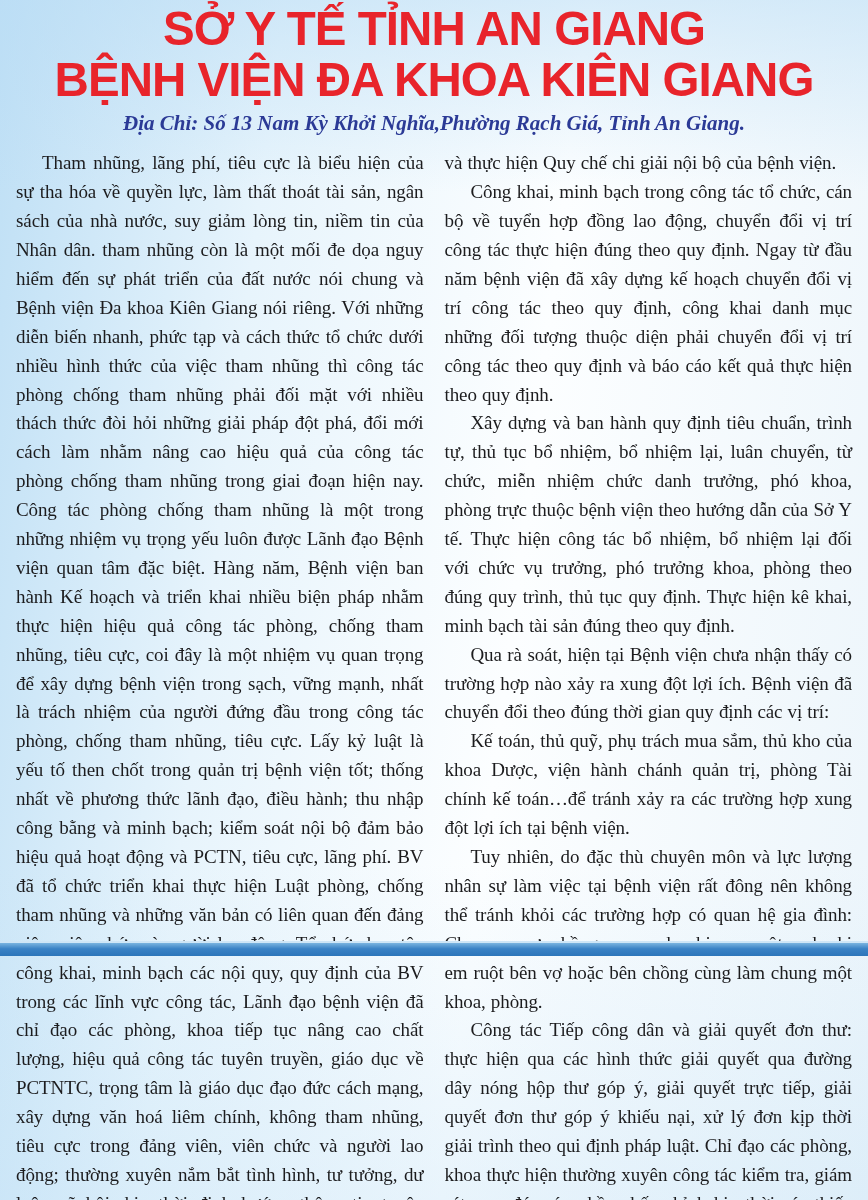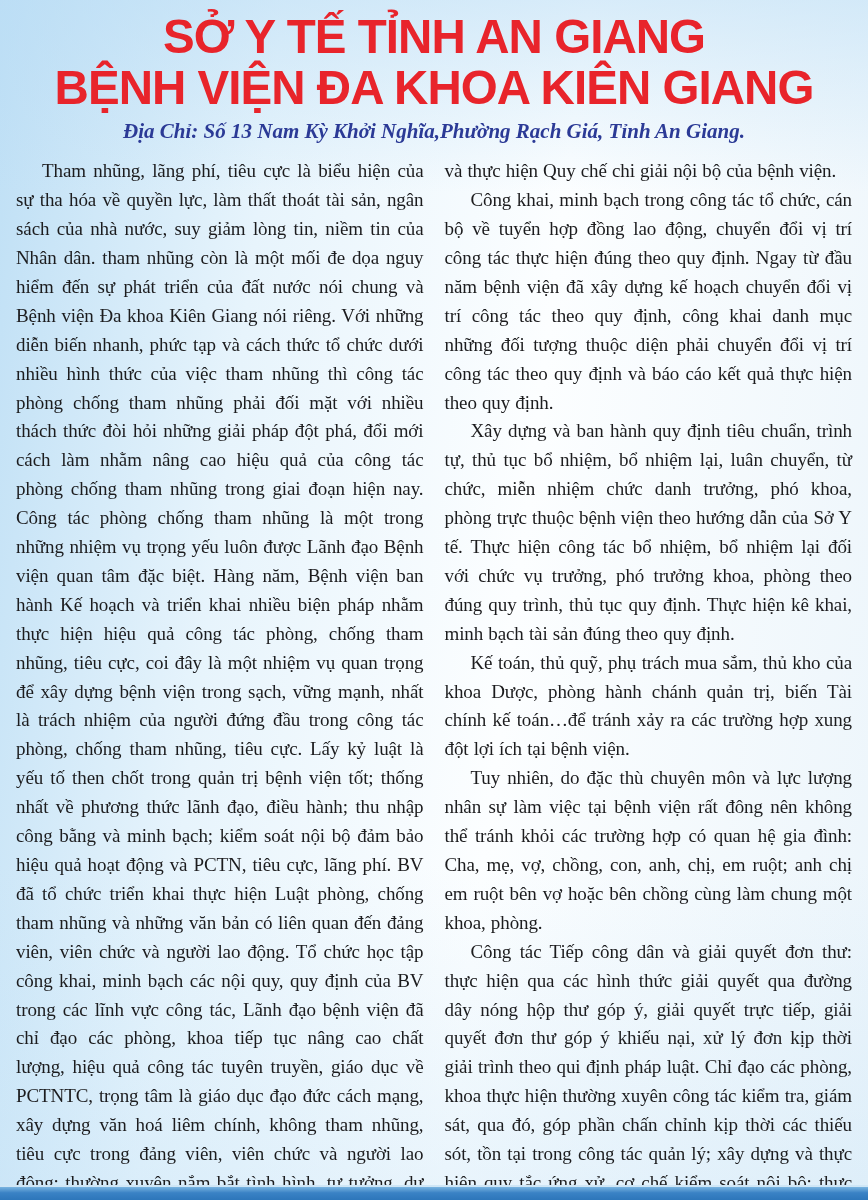--- a/index.html
+++ b/index.html
@@ -12,23 +12,23 @@
     overflow: hidden;
     font-family: "Liberation Serif", serif;
     background:
       linear-gradient(180deg, rgba(186,221,245,0.55) 0%, rgba(255,255,255,0) 16%, rgba(255,255,255,0) 72%, rgba(186,221,245,0.30) 100%),
       linear-gradient(97deg, #bedff5 0%, #e7f4fc 28%, #fcfeff 58%, #ecf5fb 100%);
     position: relative;
   }
   .page {
     position: relative;
     width: 868px;
-    height: 1200px;
+    height: 956px;
     box-sizing: border-box;
-    padding: 8px 16px 0 16px;
+    padding: 0 16px 0 16px;
   }
   
   .doc-header { text-align: center; }
   .title-line {
     display: block;
     font-family: "Liberation Sans", sans-serif;
     font-weight: bold;
     font-size: 49px;
     line-height: 0.92;
     letter-spacing: -1px;
@@ -93,21 +93,22 @@
   </header>
 
   <main class="article">
     <div class="col">
         <p class="para indent">Tham nhũng, lãng phí, tiêu cực là biểu hiện của sự tha hóa về quyền lực, làm thất thoát tài sản, ngân sách của nhà nước, suy giảm lòng tin, niềm tin của Nhân dân. tham nhũng còn là một mối đe dọa nguy hiểm đến sự phát triển của đất nước nói chung và Bệnh viện Đa khoa Kiên Giang nói riêng. Với những diễn biến nhanh, phức tạp và cách thức tổ chức dưới nhiều hình thức của việc tham nhũng thì công tác phòng chống tham nhũng phải đối mặt với nhiều thách thức đòi hỏi những giải pháp đột phá, đổi mới cách làm nhằm nâng cao hiệu quả của công tác phòng chống tham nhũng trong giai đoạn hiện nay. Công tác phòng chống tham nhũng là một trong những nhiệm vụ trọng yếu luôn được Lãnh đạo Bệnh viện quan tâm đặc biệt. Hàng năm, Bệnh viện ban hành Kế hoạch và triển khai nhiều biện pháp nhằm thực hiện hiệu quả công tác phòng, chống tham nhũng, tiêu cực, coi đây là một nhiệm vụ quan trọng để xây dựng bệnh viện trong sạch, vững mạnh, nhất là trách nhiệm của người đứng đầu trong công tác phòng, chống tham nhũng, tiêu cực. Lấy kỷ luật là yếu tố then chốt trong quản trị bệnh viện tốt; thống nhất về phương thức lãnh đạo, điều hành; thu nhập công bằng và minh bạch; kiểm soát nội bộ đảm bảo hiệu quả hoạt động và PCTN, tiêu cực, lãng phí. BV đã tổ chức triển khai thực hiện Luật phòng, chống tham nhũng và những văn bản có liên quan đến đảng viên, viên chức và người lao động. Tổ chức học tập công khai, minh bạch các nội quy, quy định của BV trong các lĩnh vực công tác, Lãnh đạo bệnh viện đã chỉ đạo các phòng, khoa tiếp tục nâng cao chất lượng, hiệu quả công tác tuyên truyền, giáo dục về PCTNTC, trọng tâm là giáo dục đạo đức cách mạng, xây dựng văn hoá liêm chính, không tham nhũng, tiêu cực trong đảng viên, viên chức và người lao động; thường xuyên nắm bắt tình hình, tư tưởng, dư luận xã hội, kịp thời định hướng thông tin tuyên truyền về công tác PCTNTC. Đồng thời tăng cường đấu tranh, phản bác, xử lý các trường hợp thông tin vu cáo, xuyên tạc về công tác PCTNTC để chống phá Đảng và Nhà nước. Hơn 1500 viên chức, người lao động được phổ biến, giới thiệu, giáo dục pháp luật về PCTNTC, với hơn 4 lớp tuyên truyền, giáo dục, quán triệt pháp luật về PCTNTC được tổ chức.</p>
       </div>
     <div class="col">
         <p class="para">và thực hiện Quy chế chi giải nội bộ của bệnh viện.</p>
         <p class="para indent">Công khai, minh bạch trong công tác tổ chức, cán bộ về tuyển hợp đồng lao động, chuyển đổi vị trí công tác thực hiện đúng theo quy định. Ngay từ đầu năm bệnh viện đã xây dựng kế hoạch chuyển đổi vị trí công tác theo quy định, công khai danh mục những đối tượng thuộc diện phải chuyển đổi vị trí công tác theo quy định và báo cáo kết quả thực hiện theo quy định.</p>
         <p class="para indent">Xây dựng và ban hành quy định tiêu chuẩn, trình tự, thủ tục bổ nhiệm, bổ nhiệm lại, luân chuyển, từ chức, miễn nhiệm chức danh trưởng, phó khoa, phòng trực thuộc bệnh viện theo hướng dẫn của Sở Y tế. Thực hiện công tác bổ nhiệm, bổ nhiệm lại đối với chức vụ trưởng, phó trưởng khoa, phòng theo đúng quy trình, thủ tục quy định. Thực hiện kê khai, minh bạch tài sản đúng theo quy định.</p>
-        <p class="para indent">Kế toán, thủ quỹ, phụ trách mua sắm, thủ kho của khoa Dược, phòng hành chánh quản trị, biến Tài chính kế toán…để tránh xảy ra các trường hợp xung đột lợi ích tại bệnh viện.</p>
+        <p class="para indent">Qua rà soát, hiện tại Bệnh viện chưa nhận thấy có trường hợp nào xảy ra xung đột lợi ích. Bệnh viện đã chuyển đổi theo đúng thời gian quy định các vị trí:</p>
+        <p class="para indent">Kế toán, thủ quỹ, phụ trách mua sắm, thủ kho của khoa Dược, viện hành chánh quản trị, phòng Tài chính kế toán…để tránh xảy ra các trường hợp xung đột lợi ích tại bệnh viện.</p>
         <p class="para indent">Tuy nhiên, do đặc thù chuyên môn và lực lượng nhân sự làm việc tại bệnh viện rất đông nên không thể tránh khỏi các trường hợp có quan hệ gia đình: Cha, mẹ, vợ, chồng, con, anh, chị, em ruột; anh chị em ruột bên vợ hoặc bên chồng cùng làm chung một khoa, phòng.</p>
         <p class="para indent">Công tác Tiếp công dân và giải quyết đơn thư: thực hiện qua các hình thức giải quyết qua đường dây nóng hộp thư góp ý, giải quyết trực tiếp, giải quyết đơn thư góp ý khiếu nại, xử lý đơn kịp thời giải trình theo qui định pháp luật. Chỉ đạo các phòng, khoa thực hiện thường xuyên công tác kiểm tra, giám sát, qua đó, góp phần chấn chỉnh kịp thời các thiếu sót, tồn tại trong công tác quản lý; xây dựng và thực hiện quy tắc ứng xử, cơ chế kiểm soát nội bộ; thực hiện các biện pháp công khai, minh bạch, kiểm soát xung đột lợi ích, chế độ trách nhiệm của người đứng đầu.</p>
       </div>
   </main>
 
   <div class="footer-bar"></div>
 
 </div>
 
 </body></html>

